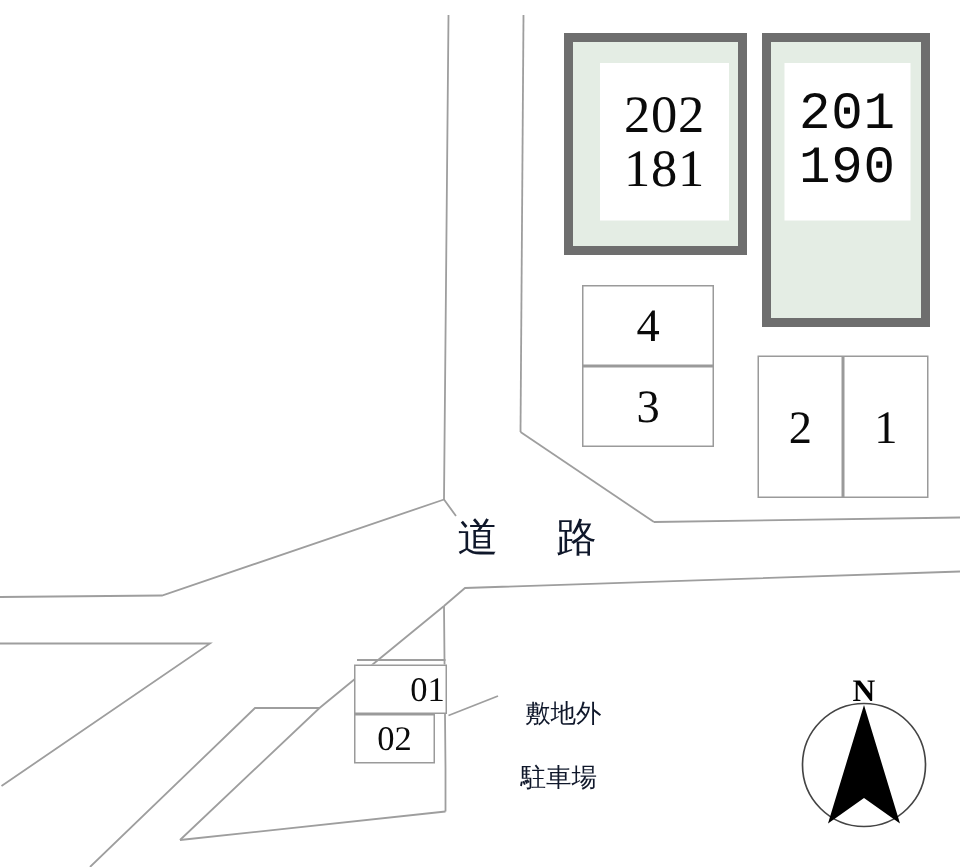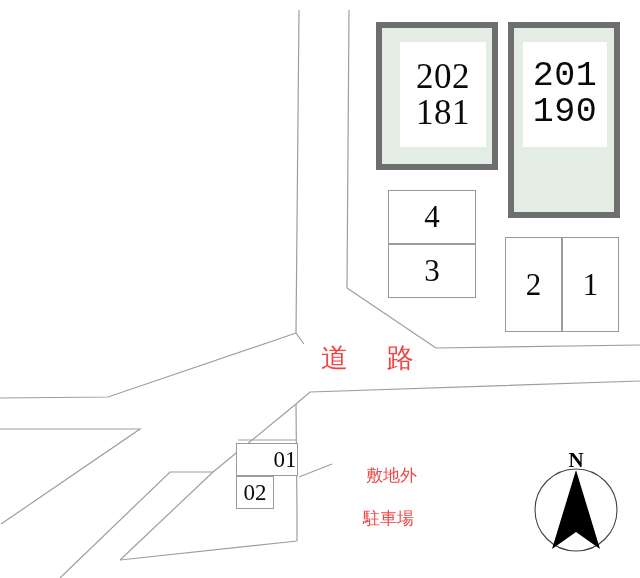--- a/index.html
+++ b/index.html
@@ -66,28 +66,27 @@
   
   #stall-4 { left: 388px; top: 190px; width: 88px; height: 54px; font-size: 31px; }
   #stall-3 { left: 388px; top: 244px; width: 88px; height: 54px; font-size: 31px; }
 
   
   #stall-2 { left: 505px; top: 237px; width: 57px; height: 95px; font-size: 31px; }
   #stall-1 { left: 562px; top: 237px; width: 57px; height: 95px; font-size: 31px; }
 
   
   #stall-01 { left: 236px; top: 443px; width: 62px; height: 33px; font-size: 23px; padding-left: 36px; }
-  #stall-02 { left: 236px; top: 476px; width: 38px; height: 33px; font-size: 23px; }
+  #stall-02 { left: 236px; top: 476px; width: 54px; height: 33px; font-size: 23px; }
 
   
   .map-text {
     position: absolute;
-    color: #ef4444;
+    color: #0f172a;
     white-space: pre;
-    margin-left: 16px;
   }
   #road-label {
     left: 305px;
     top: 340px;
     font-size: 27px;
     letter-spacing: 16px;
   }
   #offsite-label {
     left: 333px;
     top: 443px;

